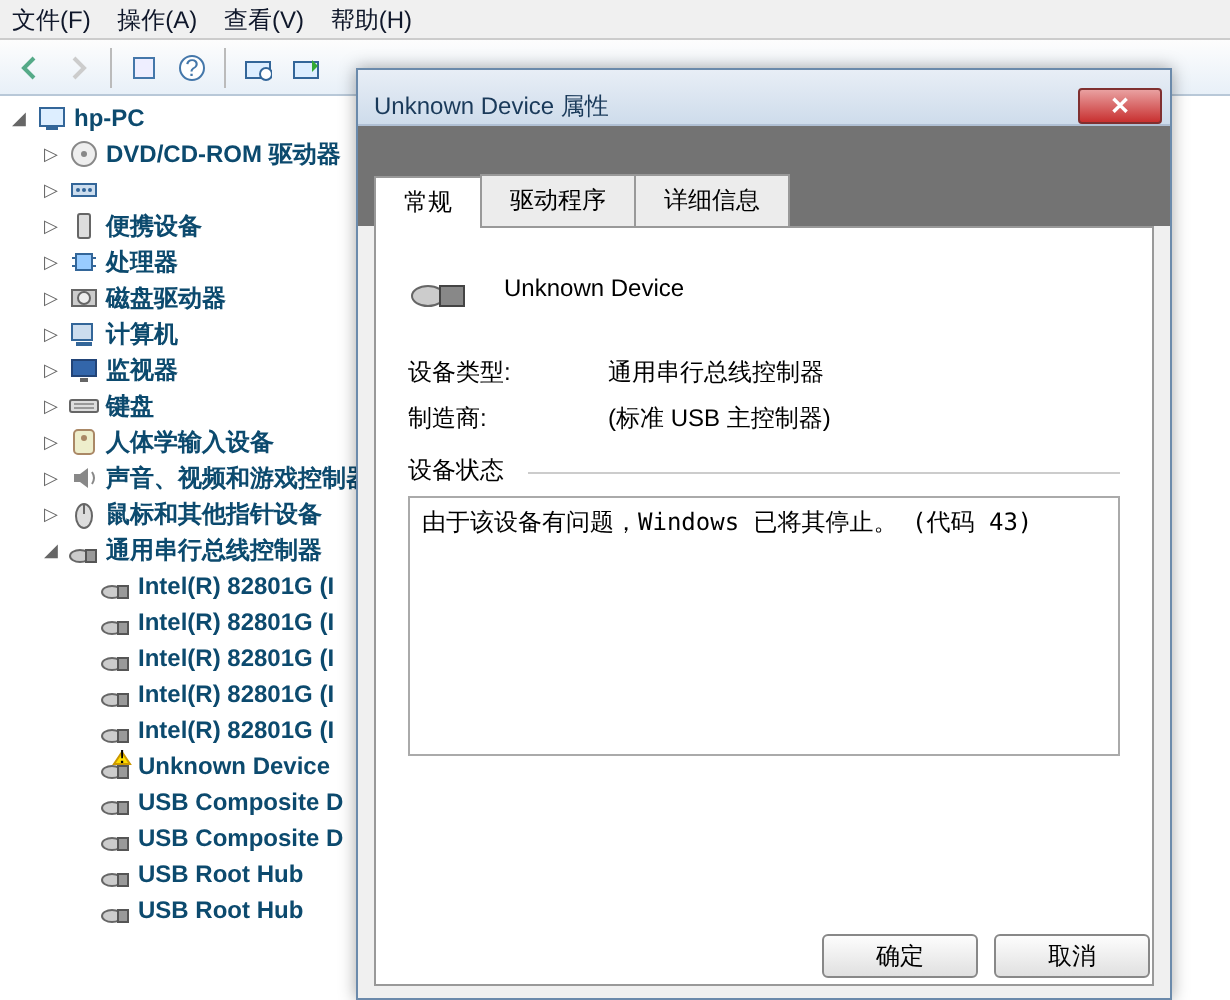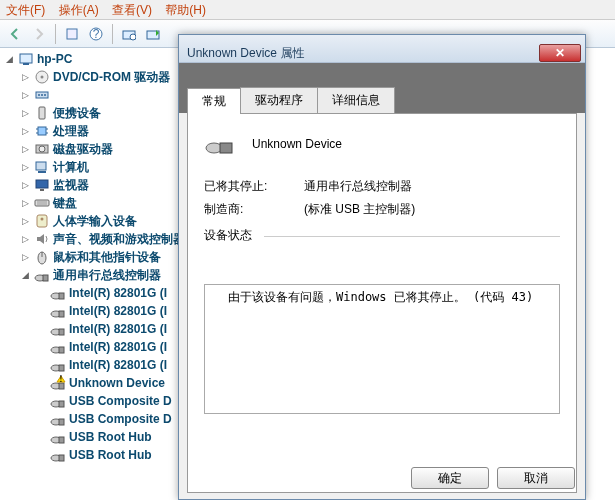--- a/index.html
+++ b/index.html
@@ -1,19 +1,19 @@
 <!DOCTYPE html>
 <html><head>
 <meta charset="utf-8">
 <style>
 * { margin:0; padding:0; box-sizing:border-box; font-family:"Microsoft YaHei","SimSun",Tahoma,sans-serif; font-size:12px; }
 body { background:#fff; width:615px; height:500px; overflow:hidden; position:relative; }
 
 
-.menubar { height:20px; border-bottom:1px solid #ccc; padding:2px 6px; color:#c2410c; background:#f0f0f0; }
+.menubar { height:20px; border-bottom:1px solid #ccc; padding:2px 6px; color:#0f172a; background:#f0f0f0; }
 .menubar span { margin-right:10px; }
 
 
 .toolbar { height:28px; background:linear-gradient(#fdfdfd,#e8f0f8); border-bottom:1px solid #b8c8d8; padding:2px 4px; display:flex; align-items:center; gap:2px; }
 .tbtn { width:22px; height:22px; display:flex; align-items:center; justify-content:center; border:1px solid transparent; border-radius:2px; }
 .tsep { width:1px; height:20px; background:#bbb; margin:0 3px; }
 
 
 .tree-pane { position:absolute; left:0; top:48px; width:210px; bottom:0; overflow:hidden; background:#fff; padding:2px 0; }
 .tree ul { list-style:none; padding-left:16px; }
@@ -34,21 +34,21 @@
 .tab { padding:4px 14px; border:1px solid #999; background:#ececec; margin-right:-1px; border-bottom:none; position:relative; }
 .tab.active { background:#fff; z-index:2; top:1px; }
 .tabbody { margin:0 8px 8px 8px; background:#fff; border:1px solid #999; height:380px; padding:14px 16px; position:relative; }
 .devhead { display:flex; align-items:center; gap:16px; margin-bottom:18px; }
 .devicon { width:32px; height:32px; }
 .proprow { display:flex; margin-bottom:6px; }
 .propk { width:100px; }
 .propv { flex:1; }
 .fieldset-label { margin-top:9px; margin-bottom:4px; position:relative; }
 .fieldset-label::after { content:""; position:absolute; left:60px; right:0; top:50%; border-top:1px solid #ccc; }
-.statusbox { width:100%; height:130px; border:1px solid #aaa; background:#fff; padding:4px 23px; font-family:SimSun,monospace; resize:none; overflow:auto;margin-top:36px; }
+.statusbox { width:100%; height:130px; border:1px solid #aaa; background:#fff; padding:4px 6px; font-family:SimSun,monospace; resize:none; overflow:auto; }
 .dlg-buttons { position:absolute; right:10px; bottom:10px; display:flex; gap:8px; }
 .btn { width:78px; height:22px; background:linear-gradient(#fdfdfd,#e0e0e0); border:1px solid #888; border-radius:3px; display:flex; align-items:center; justify-content:center;text-align:right; }
 </style>
 </head>
 <body>
 
 <div class="menubar">
   <span>文件(F)</span>
   <span>操作(A)</span>
   <span>查看(V)</span>
@@ -402,21 +402,21 @@
     <div class="devhead">
       <span class="ic devicon">
         <svg width="32" height="32">
             <ellipse cx="10" cy="20" rx="8" ry="5" fill="#ccc" stroke="#666"></ellipse>
             <rect x="16" y="15" width="12" height="10" fill="#888" stroke="#444"></rect>
           </svg>
       </span>
       <span>Unknown Device</span>
     </div>
     <div class="proprow">
-        <span class="propk">已将其停止:</span>
+        <span class="propk">设备类型:</span>
         <span class="propv">通用串行总线控制器</span>
       </div>
     <div class="proprow">
         <span class="propk">制造商:</span>
         <span class="propv">(标准 USB 主控制器)</span>
       </div>
     <div class="fieldset-label">设备状态</div>
     <textarea class="statusbox" readonly="" style="">由于该设备有问题，Windows 已将其停止。 (代码 43)</textarea>
   </div>
   <div class="dlg-buttons">

